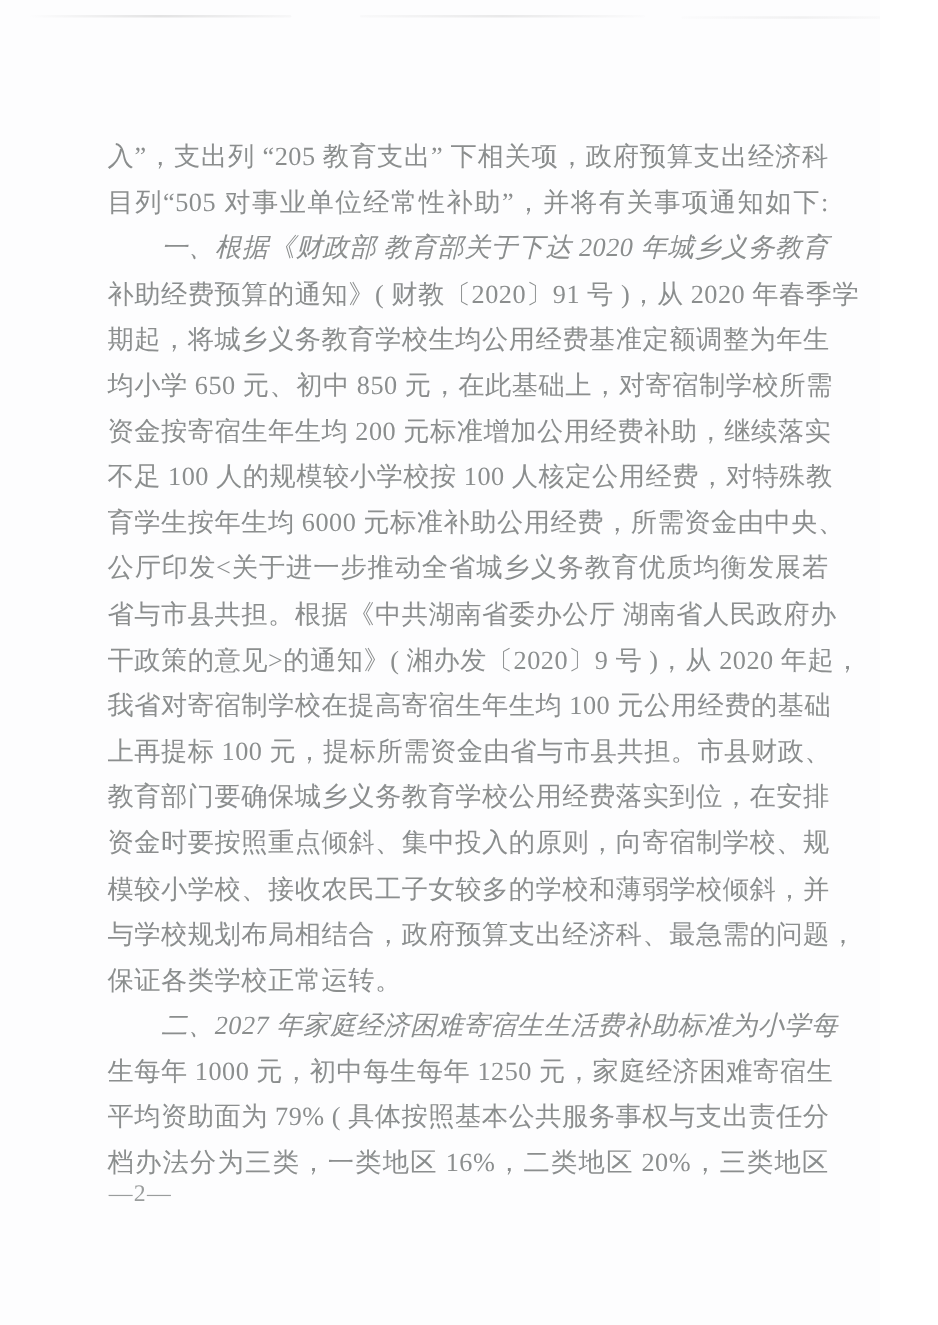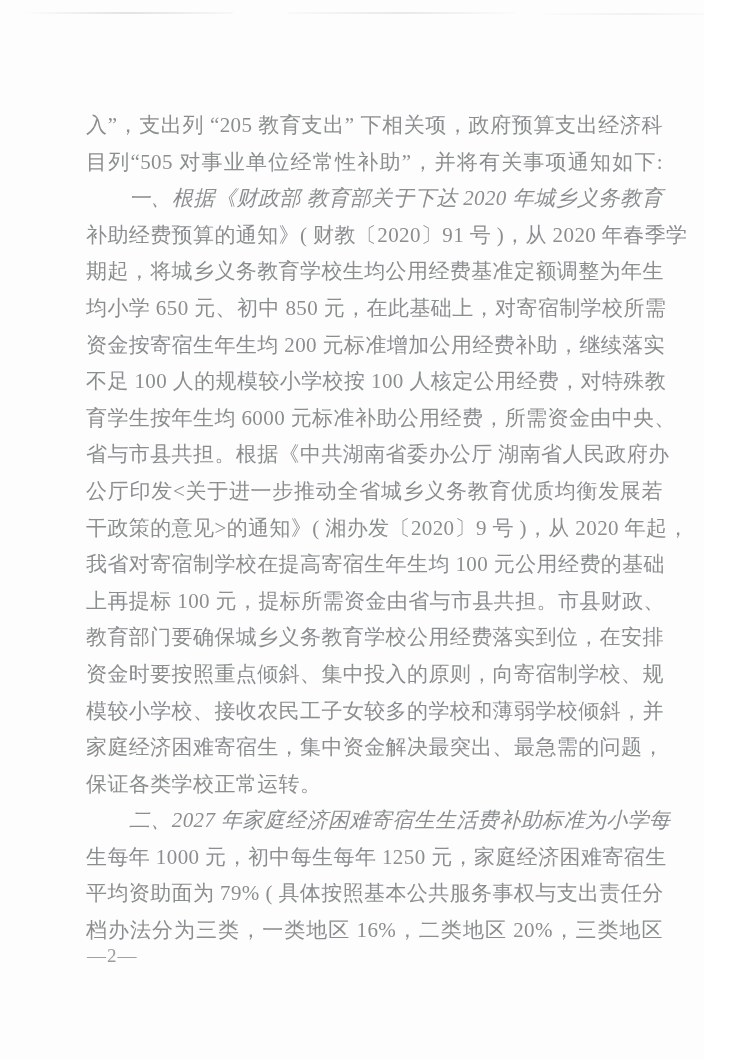--- a/index.html
+++ b/index.html
@@ -81,29 +81,29 @@
   <div class="text-block">
     <p class="line">入”，支出列 “205 教育支出” 下相关项，政府预算支出经济科</p>
     <p class="line">目列“505 对事业单位经常性补助”，并将有关事项通知如下:</p>
     <p class="line indent">一、根据《财政部 教育部关于下达 2020 年城乡义务教育</p>
     <p class="line">补助经费预算的通知》( 财教〔2020〕91 号 )，从 2020 年春季学</p>
     <p class="line">期起，将城乡义务教育学校生均公用经费基准定额调整为年生</p>
     <p class="line">均小学 650 元、初中 850 元，在此基础上，对寄宿制学校所需</p>
     <p class="line">资金按寄宿生年生均 200 元标准增加公用经费补助，继续落实</p>
     <p class="line">不足 100 人的规模较小学校按 100 人核定公用经费，对特殊教</p>
     <p class="line">育学生按年生均 6000 元标准补助公用经费，所需资金由中央、</p>
+    <p class="line">公厅印发&lt;关于进一步推动全省城乡义务教育优质均衡发展若</p>
     <p class="line">省与市县共担。根据《中共湖南省委办公厅 湖南省人民政府办</p>
-    <p class="line">公厅印发&lt;关于进一步推动全省城乡义务教育优质均衡发展若</p>
     <p class="line">干政策的意见&gt;的通知》( 湘办发〔2020〕9 号 )，从 2020 年起，</p>
     <p class="line">我省对寄宿制学校在提高寄宿生年生均 100 元公用经费的基础</p>
     <p class="line">上再提标 100 元，提标所需资金由省与市县共担。市县财政、</p>
     <p class="line">教育部门要确保城乡义务教育学校公用经费落实到位，在安排</p>
     <p class="line">资金时要按照重点倾斜、集中投入的原则，向寄宿制学校、规</p>
     <p class="line">模较小学校、接收农民工子女较多的学校和薄弱学校倾斜，并</p>
-    <p class="line">家庭经济困难寄宿生，集中资金解决最突出、最急需的问题，</p>
+    <p class="line">与学校规划布局相结合，政府预算支出经济科、最急需的问题，</p>
     <p class="line para-end">保证各类学校正常运转。</p>
     <p class="line indent">二、2027 年家庭经济困难寄宿生生活费补助标准为小学每</p>
     <p class="line">生每年 1000 元，初中每生每年 1250 元，家庭经济困难寄宿生</p>
     <p class="line">平均资助面为 79% ( 具体按照基本公共服务事权与支出责任分</p>
     <p class="line">档办法分为三类，一类地区 16%，二类地区 20%，三类地区</p>
   </div>
 
   <div class="page-number">—2—</div>
 
 </div>

